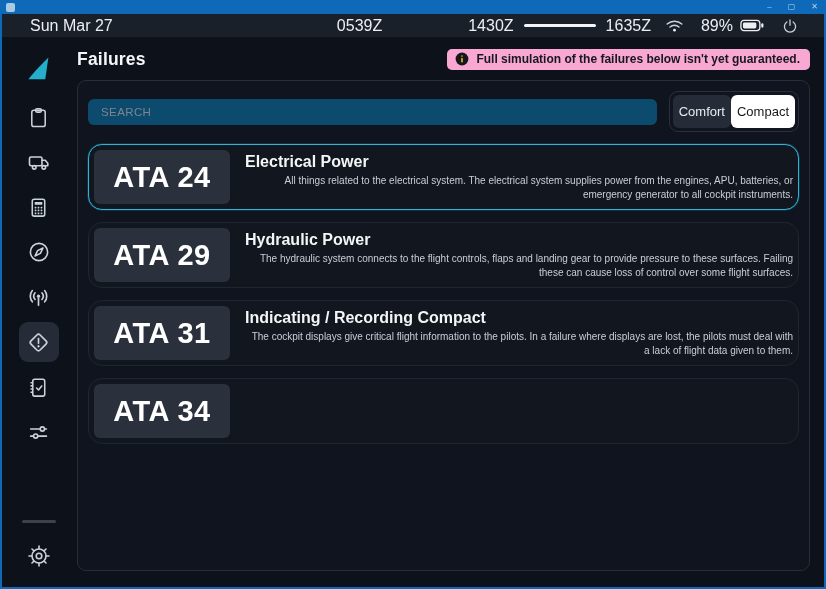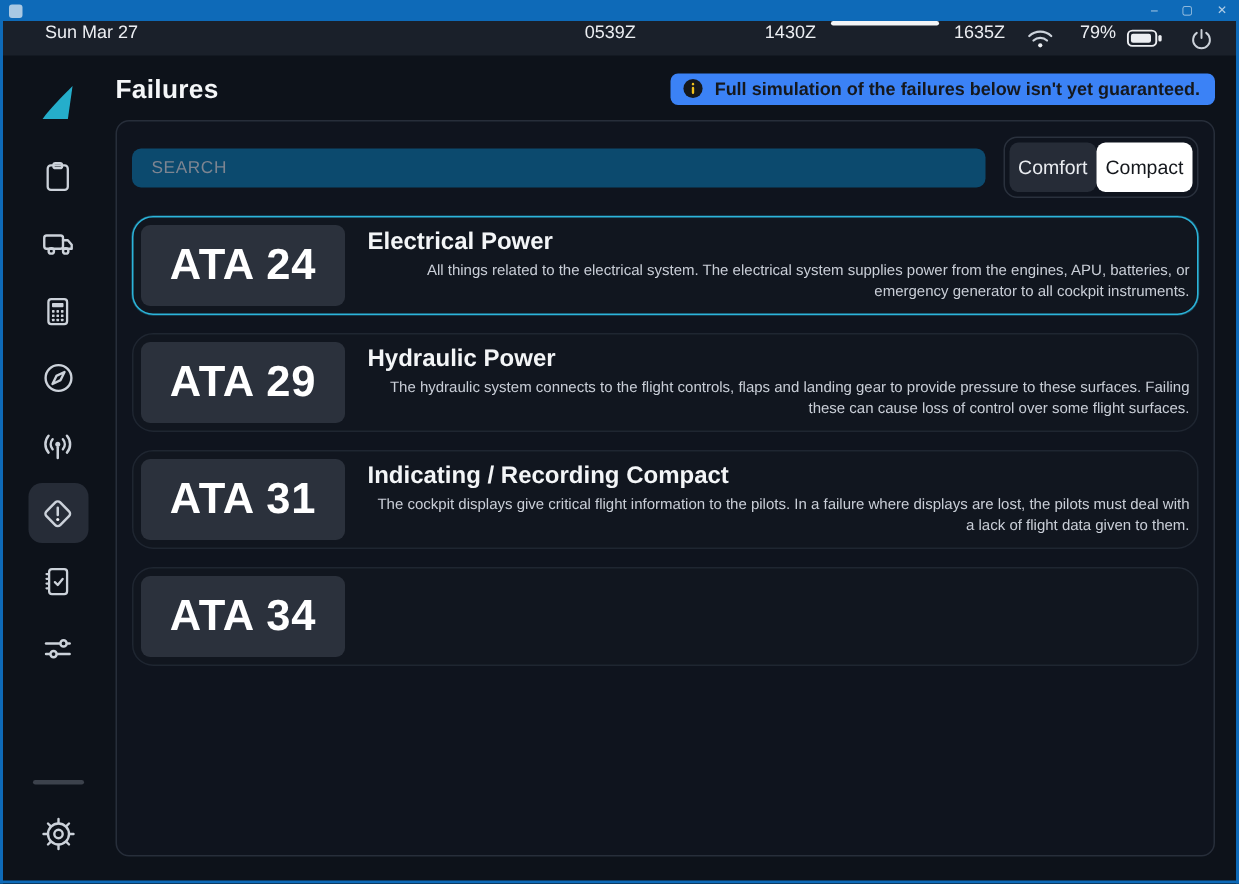--- a/index.html
+++ b/index.html
@@ -10,22 +10,22 @@
             border:2px solid #0e6ab8; border-top:none; background:#0d121a; }
 
   
   .titlebar { height:14px; background:#0e6ab8; display:flex; align-items:center;
               padding:0 8px 0 6px; flex-shrink:0; margin:0 -2px; }
   .app-ico { width:9px; height:9px; border-radius:2px; background:#c6d9ea; opacity:.85; }
   .win-controls { margin-left:auto; display:flex; gap:16px; }
   .win-btn { color:#cfe0ef; font-size:8px; line-height:8px; opacity:.85; cursor:default; }
 
   
-  .statusbar { height:23px; background:#1a202a; display:flex; 
-               padding:0 15px 0 28px; color:#eceef2; font-size:12px; flex-shrink:0; }
+  .statusbar { height:23px; background:#1a202a; display:flex; align-items:center;
+               padding:0 26px 0 28px; color:#eceef2; font-size:16px; flex-shrink:0; }
   .sb-date { flex:0 0 auto; }
   .sb-sp1 { flex:1; }
   .sb-cur { flex:0 0 auto; }
   .sb-sp2 { width:86px; }
   .sb-line { width:72px; height:2.5px; background:#f2f4f6; border-radius:2px; margin:0 10px; }
   .sb-ico { display:flex; align-items:center; }
   svg.stat { display:block; }
 
   
   .app { flex:1; display:flex; min-height:0; }
@@ -40,21 +40,21 @@
   .side-spacer { flex:1; }
   .side-divider { width:34px; height:3px; border-radius:2px; background:#3c424c; margin-bottom:13px; }
   .gear-wrap { margin-bottom:11px; }
 
   
   .main { flex:1; display:flex; flex-direction:column; padding:8px 14px 16px 2px; min-width:0; }
 
   .page-header { display:flex; align-items:center; justify-content:space-between;
                  margin:2px 0 9px 0; height:24px; }
   .page-title { color:#f4f6f8; font-size:17.5px; font-weight:700; letter-spacing:.2px; }
-  .banner { display:flex; gap:7px; background:#3b82f6; color:#15181d;
+  .banner { display:flex; gap:7px; background:#f9a8d4; color:#15181d;
             border-radius:5px; padding:3px 10px 4px 8px; font-size:12px; font-weight:600; }
 
   .panel { flex:1; border:1px solid #272e3a; border-radius:9px; padding:10px;
            background:#0f141e; display:flex; flex-direction:column; min-height:0; }
 
   .search-row { display:flex; align-items:center; margin-bottom:12px; }
   .search-input { flex:1; height:26px; background:#0c4a6e; border:none; outline:none;
                   border-radius:6px; padding:0 13px; color:#dfe3e9; font-size:11.5px;
                   letter-spacing:.4px; font-family:inherit; }
   .search-input::placeholder { color:#7e8591; }
@@ -102,21 +102,21 @@
     <span>1635Z</span>
     <span class="sb-ico" style="margin-left:14px;">
       <svg class="stat" width="19" height="15" viewBox="0 0 20 16">
         <g class="icon" stroke="#eceef2" stroke-width="1.5">
           <path d="M2.2 6.4 a11.5 11.5 0 0 1 15.6 0"></path>
           <path d="M5.2 9.6 a7.2 7.2 0 0 1 9.6 0"></path>
         </g>
         <circle cx="10" cy="13" r="1.5" fill="#eceef2"></circle>
       </svg>
     </span>
-    <span style="margin-left:17px;">79%</span>
+    <span style="margin-left:17px;">89%</span>
     <span class="sb-ico" style="margin-left:7px;">
       <svg class="stat" width="24" height="13" viewBox="0 0 26 14">
         <rect x="1" y="1.5" width="20.5" height="11" rx="3.2" fill="none" stroke="#eceef2" stroke-width="1.4"></rect>
         <rect x="3.2" y="3.7" width="14.5" height="6.6" rx="1.6" fill="#eceef2"></rect>
         <rect x="23" y="4.6" width="2.4" height="4.8" rx="1.2" fill="#eceef2"></rect>
       </svg>
     </span>
     <span class="sb-ico" style="margin-left:18px;">
       <svg class="stat" width="16" height="16" viewBox="0 0 20 20">
         <g class="icon" stroke="#eceef2" stroke-width="1.7">

